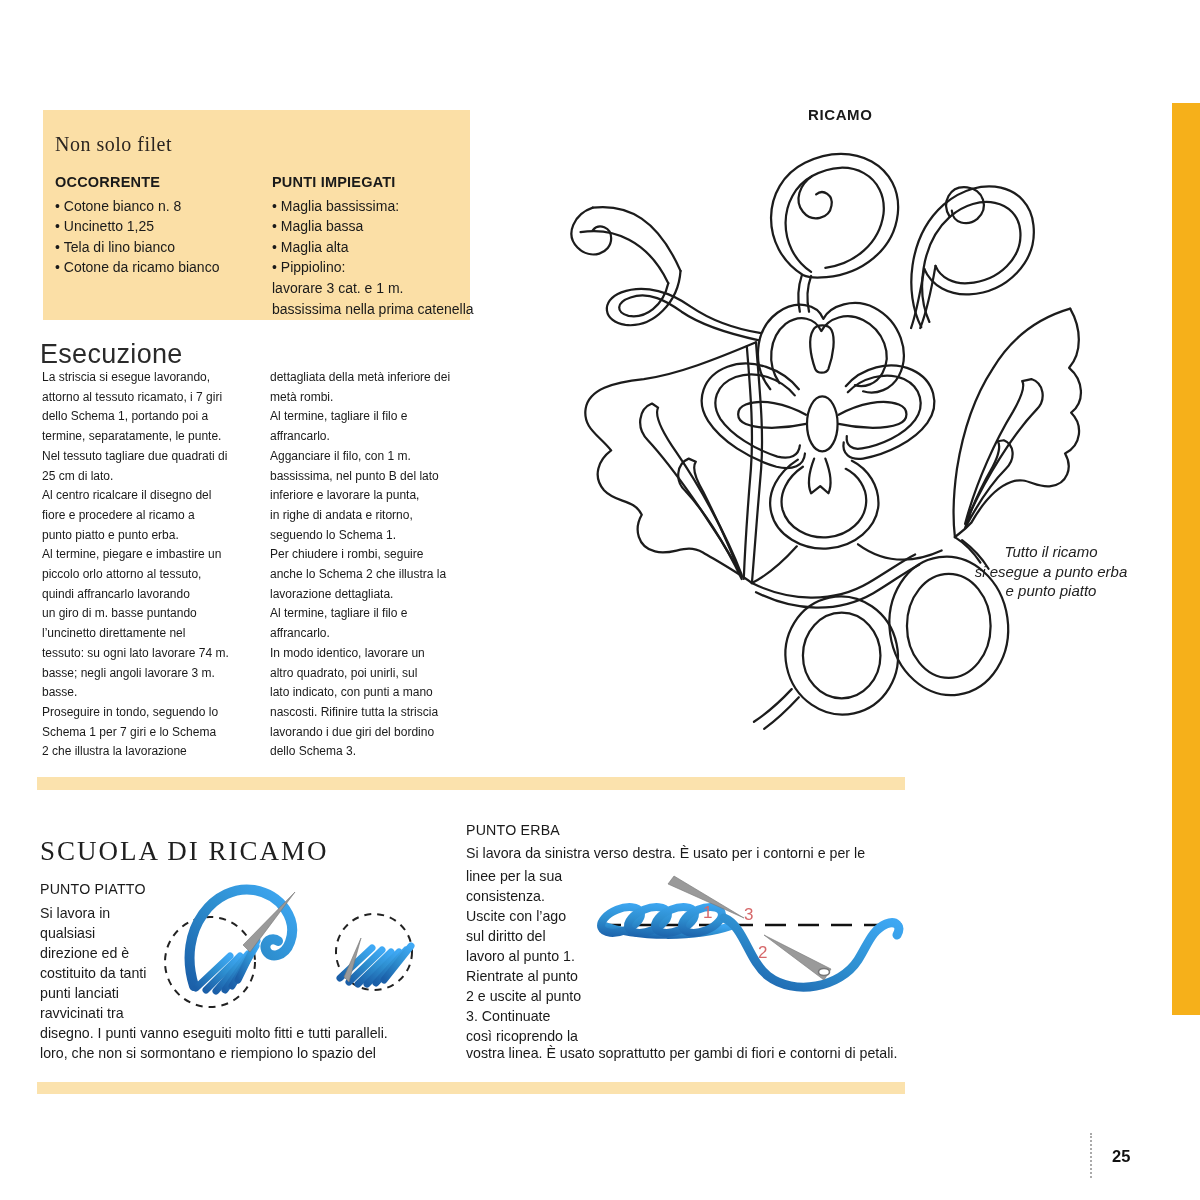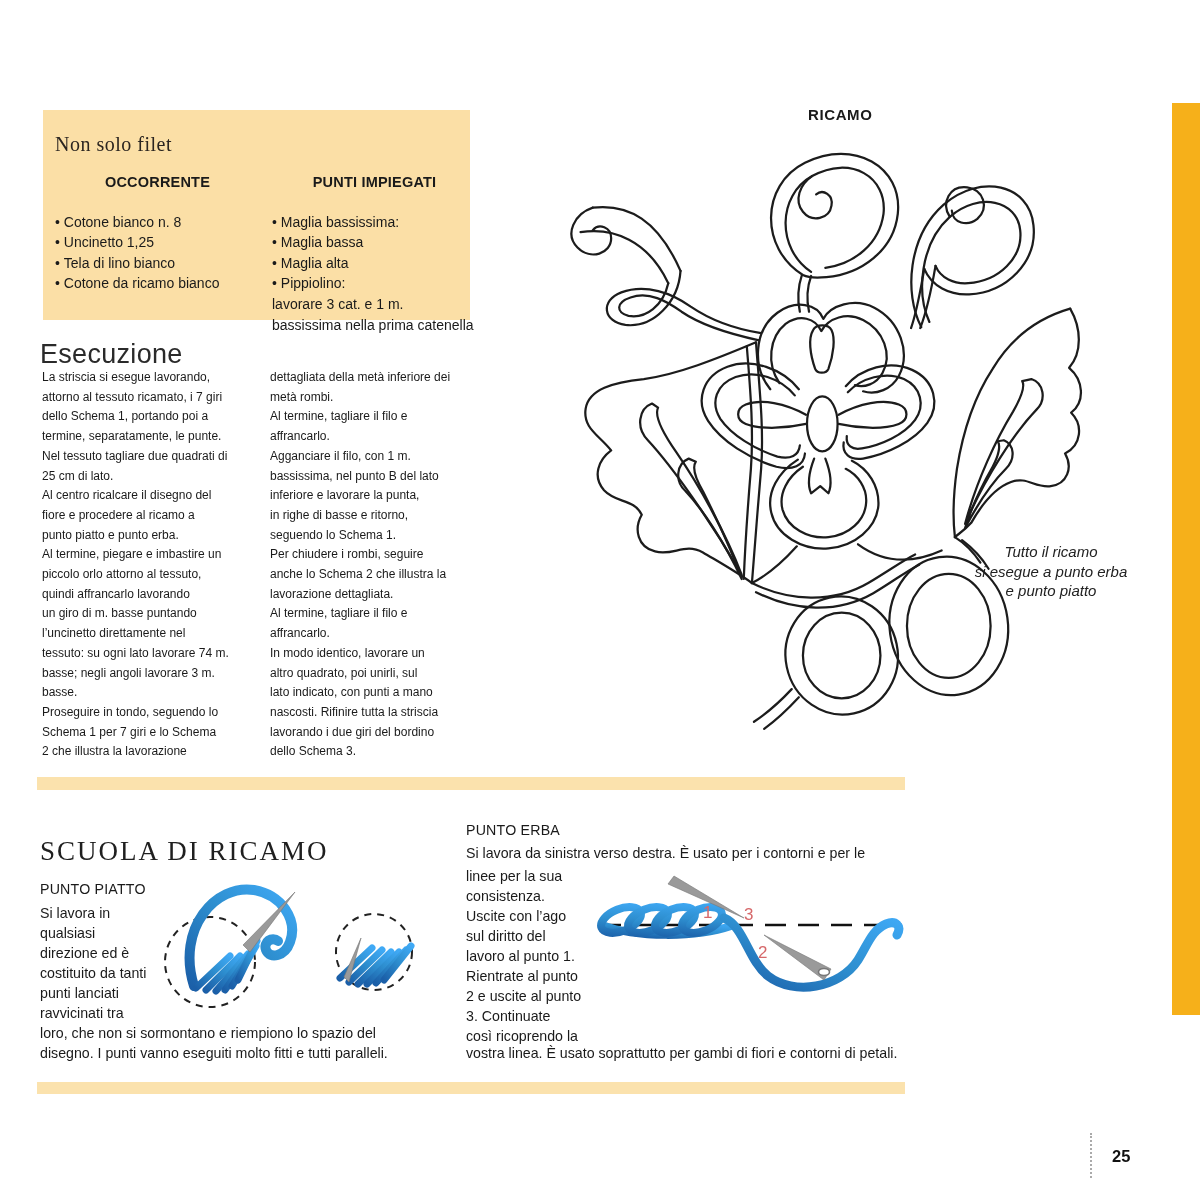--- a/index.html
+++ b/index.html
@@ -8,21 +8,21 @@
     background:#ffffff;color:#1a1a1a;
     font-family:"Liberation Sans", sans-serif;
   }
   .abs{position:absolute;}
 
   
   .info-box{left:43px;top:110px;width:427px;height:210px;background:#fbdfa6;}
   .info-title{left:12px;top:10px;font-family:"Liberation Serif",serif;font-weight:400;
     font-size:20px;color:#2b2520;letter-spacing:.5px;}
   .info-col{top:62px;width:205px;font-size:14px;line-height:20.6px;}
-  .info-col .col-heading{font-weight:bold;font-size:14.5px;margin-bottom:19px;letter-spacing:.2px;text-align:center;}
+  .info-col .col-heading{font-weight:bold;font-size:14.5px;margin-bottom:3px;letter-spacing:.2px;}
   .occ-col{left:12px;}
   .punti-col{left:229px;}
   .bullet-list .tline::before{content:"\2022\00a0";}
   .tline{white-space:nowrap;}
 
   
   .ricamo-label{left:808px;top:106px;font-weight:bold;font-size:15px;letter-spacing:.6px;}
   .flower-caption{left:965px;top:542px;width:172px;text-align:center;
     font-style:italic;font-size:15px;line-height:19.5px;color:#222;}
 
@@ -184,21 +184,21 @@
     <div class="tline">2 che illustra la lavorazione</div>
   </div>
 <div class="abs esec-col esec-col2">
     <div class="tline">dettagliata della metà inferiore dei</div>
     <div class="tline">metà rombi.</div>
     <div class="tline">Al termine, tagliare il filo e</div>
     <div class="tline">affrancarlo.</div>
     <div class="tline">Agganciare il filo, con 1 m.</div>
     <div class="tline">bassissima, nel punto B del lato</div>
     <div class="tline">inferiore e lavorare la punta,</div>
-    <div class="tline">in righe di basse e ritorno,</div>
+    <div class="tline">in righe di andata e ritorno,</div>
     <div class="tline">seguendo lo Schema 1.</div>
     <div class="tline">Per chiudere i rombi, seguire</div>
     <div class="tline">anche lo Schema 2 che illustra la</div>
     <div class="tline">lavorazione dettagliata.</div>
     <div class="tline">Al termine, tagliare il filo e</div>
     <div class="tline">affrancarlo.</div>
     <div class="tline">In modo identico, lavorare un</div>
     <div class="tline">altro quadrato, poi unirli, sul</div>
     <div class="tline">lato indicato, con punti a mano</div>
     <div class="tline">nascosti. Rifinire tutta la striscia</div>
@@ -213,22 +213,22 @@
 <div class="abs stitch-label pp-label">PUNTO PIATTO</div>
 <div class="abs pp-narrow">
     <div class="tline">Si lavora in</div>
     <div class="tline">qualsiasi</div>
     <div class="tline">direzione ed è</div>
     <div class="tline">costituito da tanti</div>
     <div class="tline">punti lanciati</div>
     <div class="tline">ravvicinati tra</div>
   </div>
 <div class="abs pp-full">
+    <div class="tline">disegno. I punti vanno eseguiti molto fitti e tutti paralleli.</div>
     <div class="tline">loro, che non si sormontano e riempiono lo spazio del</div>
-    <div class="tline">disegno. I punti vanno eseguiti molto fitti e tutti paralleli.</div>
   </div>
 
 <svg class="abs" style="left:158px;top:868px" width="305" height="165" viewBox="0 0 305 165">
   <defs>
     <linearGradient id="bluGrad" x1="0" y1="1" x2="1" y2="0">
       <stop offset="0" stop-color="#1b5fa8"></stop>
         <stop offset="0.55" stop-color="#2e8fd0"></stop>
         <stop offset="1" stop-color="#3fa9f5"></stop>
     </linearGradient>
   </defs>

